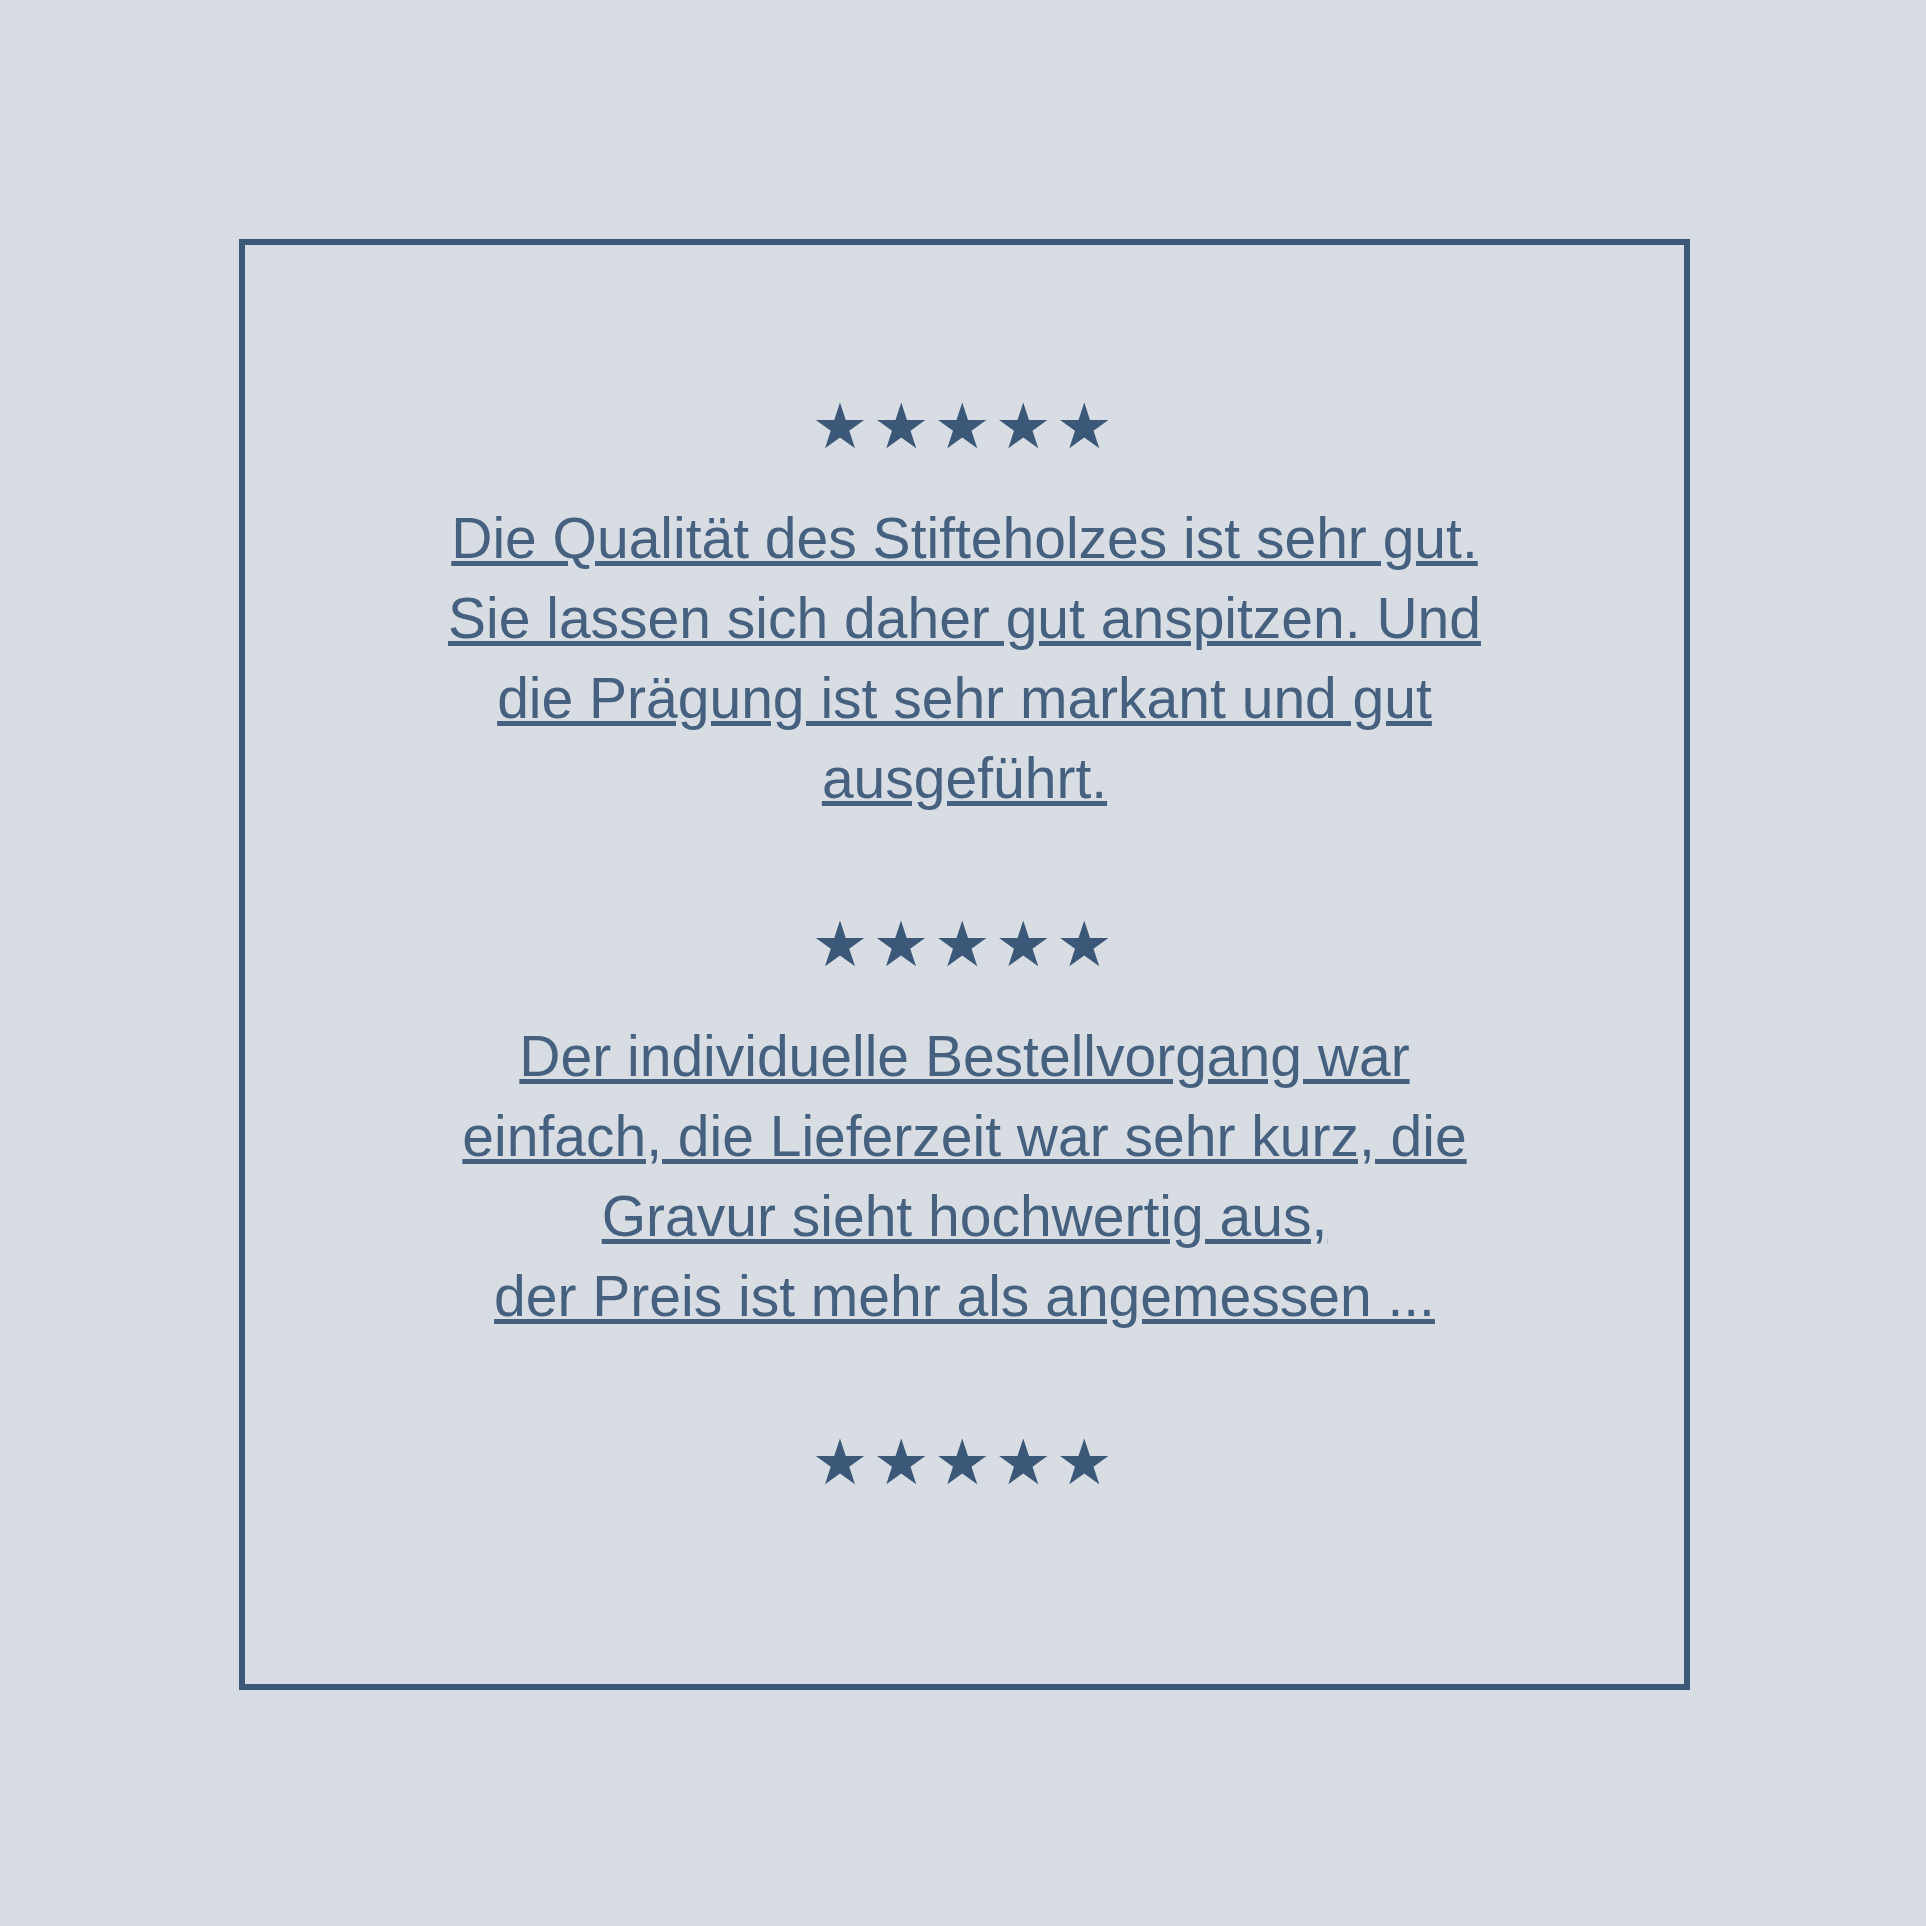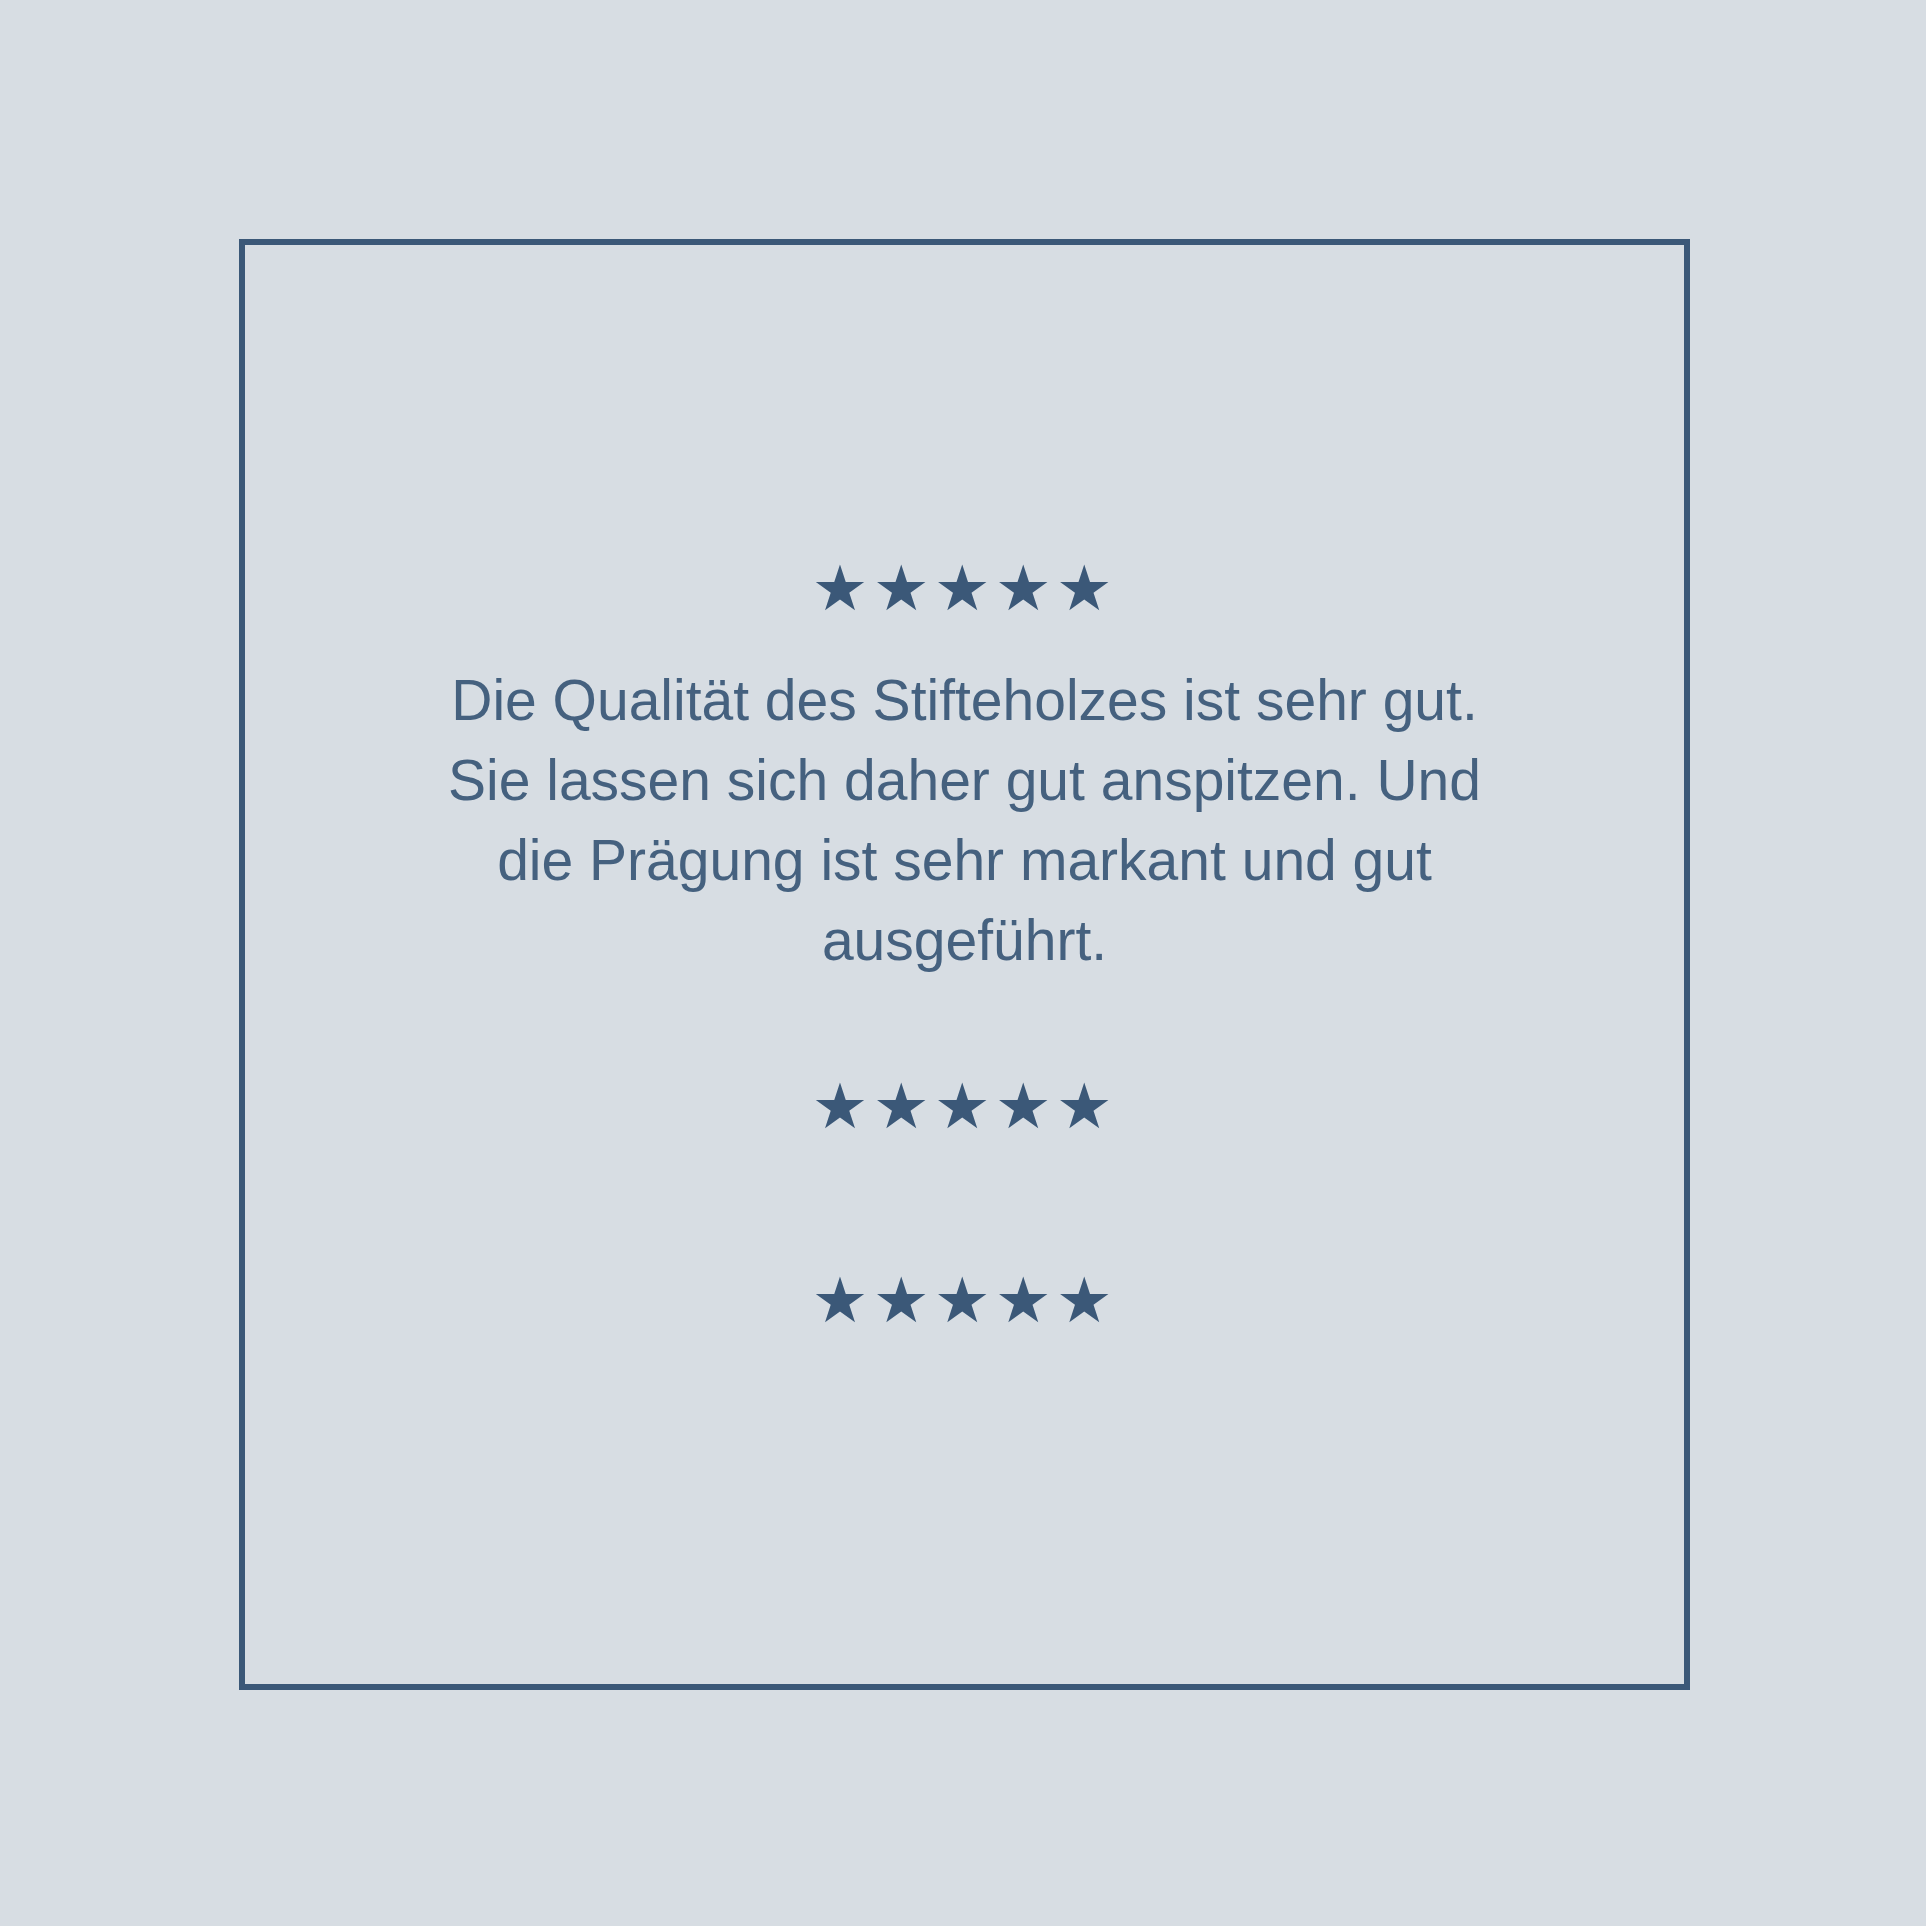--- a/index.html
+++ b/index.html
@@ -41,38 +41,43 @@
     color: #3b5878;
     margin: 0 0 40px 0;
   }
   .review-text {
     font-size: 57px;
     line-height: 80px;
     color: #45617f;
     white-space: pre-line;
     margin: 4px;
     max-width: 1372px;
+    text-decoration: underline;
   }
 </style>
 </head>
 <body>
 
 <div class="frame">
   <div class="content">
 
     <div class="review">
       <div class="stars">★★★★★</div>
       <p class="review-text">Die Qualität des Stifteholzes ist sehr gut.
 Sie lassen sich daher gut anspitzen. Und
 die Prägung ist sehr markant und gut
 ausgeführt.</p>
     </div>
 
     <div class="review">
       <div class="stars">★★★★★</div>
+      <p class="review-text">Der individuelle Bestellvorgang war
+einfach, die Lieferzeit war sehr kurz, die
+Gravur sieht hochwertig aus,
+der Preis ist mehr als angemessen ...</p>
     </div>
 
     <div class="review">
       <div class="stars">★★★★★</div>
     </div>
 
   </div>
 </div>
 
 

